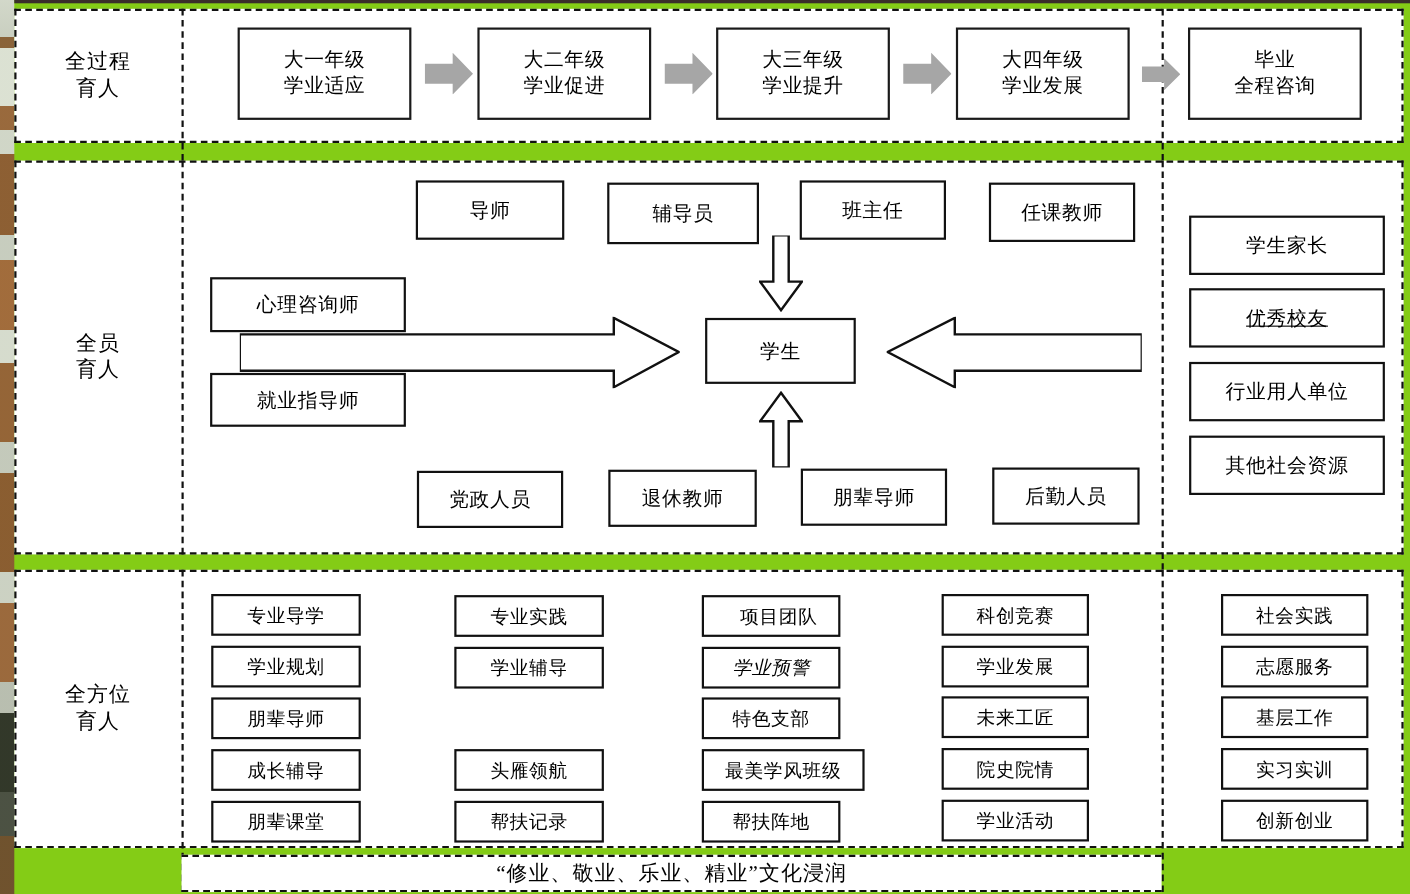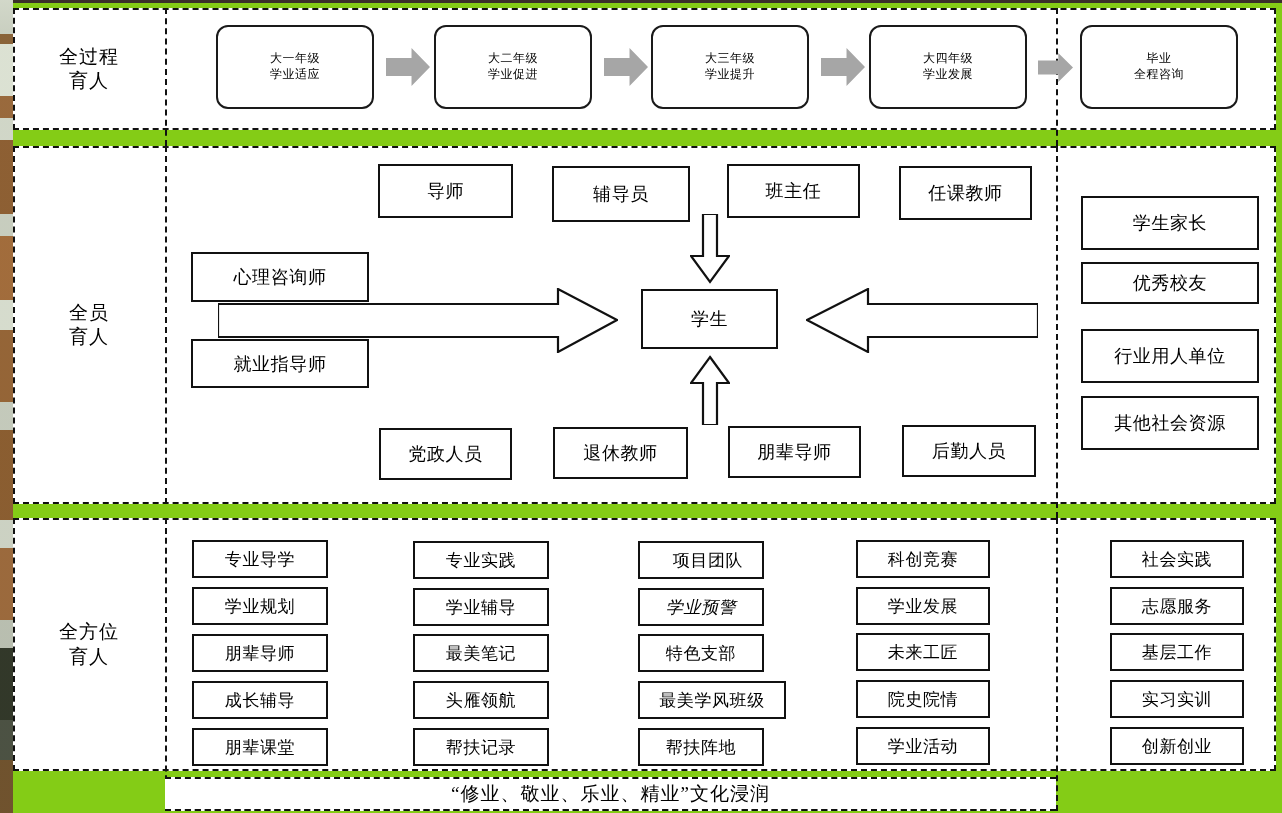--- a/index.html
+++ b/index.html
@@ -35,23 +35,23 @@
 
   
   .band{position:absolute;border:2.5px dashed #111;box-sizing:border-box;background:#fff;}
   .vdiv{position:absolute;border-left:2.5px dashed #111;}
 
   .celllabel{position:absolute;display:flex;align-items:center;justify-content:center;
     text-align:center;line-height:1.28;font-size:19px;color:#000;letter-spacing:1px;font-weight:400;}
   .celllabel span{display:block;}
 
   
-  .rbox{position:absolute;box-sizing:border-box;border:2.2px solid #1a1a1a;border-radius:12px;
+  .rbox{position:absolute;box-sizing:border-box;border:2.2px solid #1a1a1a;border-radius:0;
     background:#fff;display:flex;align-items:center;justify-content:center;text-align:center;
-    line-height:1.32;font-size:12px;color:#000;letter-spacing:.5px;}
+    line-height:1.32;font-size:18px;color:#000;letter-spacing:.5px;}
   .rbox span{display:block;}
 
   
   .box{position:absolute;box-sizing:border-box;border:2.4px solid #111;background:#fff;
     display:flex;align-items:center;justify-content:center;text-align:center;
     font-size:18px;color:#000;letter-spacing:.6px;white-space:nowrap;}
   .box.small{font-size:17px;}
 
   
   .garrow{position:absolute;background:#a6a6a6;}
@@ -144,21 +144,21 @@
 
   <div class="box" style="left:191px;top:252px;width:178px;height:50px;">心理咨询师</div>
   <div class="box" style="left:191px;top:339px;width:178px;height:49px;">就业指导师</div>
 
   <div class="box" style="left:379px;top:428px;width:133px;height:52px;">党政人员</div>
   <div class="box" style="left:553px;top:427px;width:135px;height:52px;">退休教师</div>
   <div class="box" style="left:728px;top:426px;width:133px;height:52px;">朋辈导师</div>
   <div class="box" style="left:902px;top:425px;width:134px;height:52px;">后勤人员</div>
 
   <div class="box" style="left:1081px;top:196px;width:178px;height:54px;">学生家长</div>
-  <div class="box" style="left:1081px;top:262px;width:178px;height:42px;">优秀校友</div>
+  <div class="box" style="left:1081px;top:262px;width:178px;height:54px;text-decoration:underline;">优秀校友</div>
   <div class="box" style="left:1081px;top:329px;width:178px;height:54px;">行业用人单位</div>
   <div class="box" style="left:1081px;top:396px;width:178px;height:54px;">其他社会资源</div>
 
   <div class="box" style="left:641px;top:289px;width:137px;height:60px;">学生</div>
 
   <div class="oarrow" style="left:690px;top:214px;width:40px;height:70px;">
     <svg viewBox="0 0 40 70" preserveAspectRatio="none">
       <polygon points="13,0 27,0 27,42 39,42 20,68 1,42 13,42" fill="#fff" stroke="#111" stroke-width="2.2" stroke-linejoin="miter"></polygon>
     </svg>
   </div>
@@ -193,21 +193,20 @@
   </div>
 
   <div class="box small" style="left:192px;top:540px;width:136px;height:38px;">专业导学</div>
   <div class="box small" style="left:192px;top:587px;width:136px;height:38px;">学业规划</div>
   <div class="box small" style="left:192px;top:634px;width:136px;height:38px;">朋辈导师</div>
   <div class="box small" style="left:192px;top:681px;width:136px;height:38px;">成长辅导</div>
   <div class="box small" style="left:192px;top:728px;width:136px;height:38px;">朋辈课堂</div>
 
   <div class="box small" style="left:413px;top:541px;width:136px;height:38px;">专业实践</div>
   <div class="box small" style="left:413px;top:588px;width:136px;height:38px;">学业辅导</div>
-  <div class="box small" style="left:413px;top:634px;width:136px;height:38px;">最美笔记</div>
   <div class="box small" style="left:413px;top:681px;width:136px;height:38px;">头雁领航</div>
   <div class="box small" style="left:413px;top:728px;width:136px;height:38px;">帮扶记录</div>
 
   <div class="box small" style="left:638px;top:541px;width:126px;height:38px;padding-left:14px;">项目团队</div>
   <div class="box small" style="left:638px;top:588px;width:126px;height:38px;font-style:italic;">学业预警</div>
   <div class="box small" style="left:638px;top:634px;width:126px;height:38px;">特色支部</div>
   <div class="box small" style="left:638px;top:681px;width:148px;height:38px;">最美学风班级</div>
   <div class="box small" style="left:638px;top:728px;width:126px;height:38px;">帮扶阵地</div>
 
   <div class="box small" style="left:856px;top:540px;width:134px;height:38px;">科创竞赛</div>

